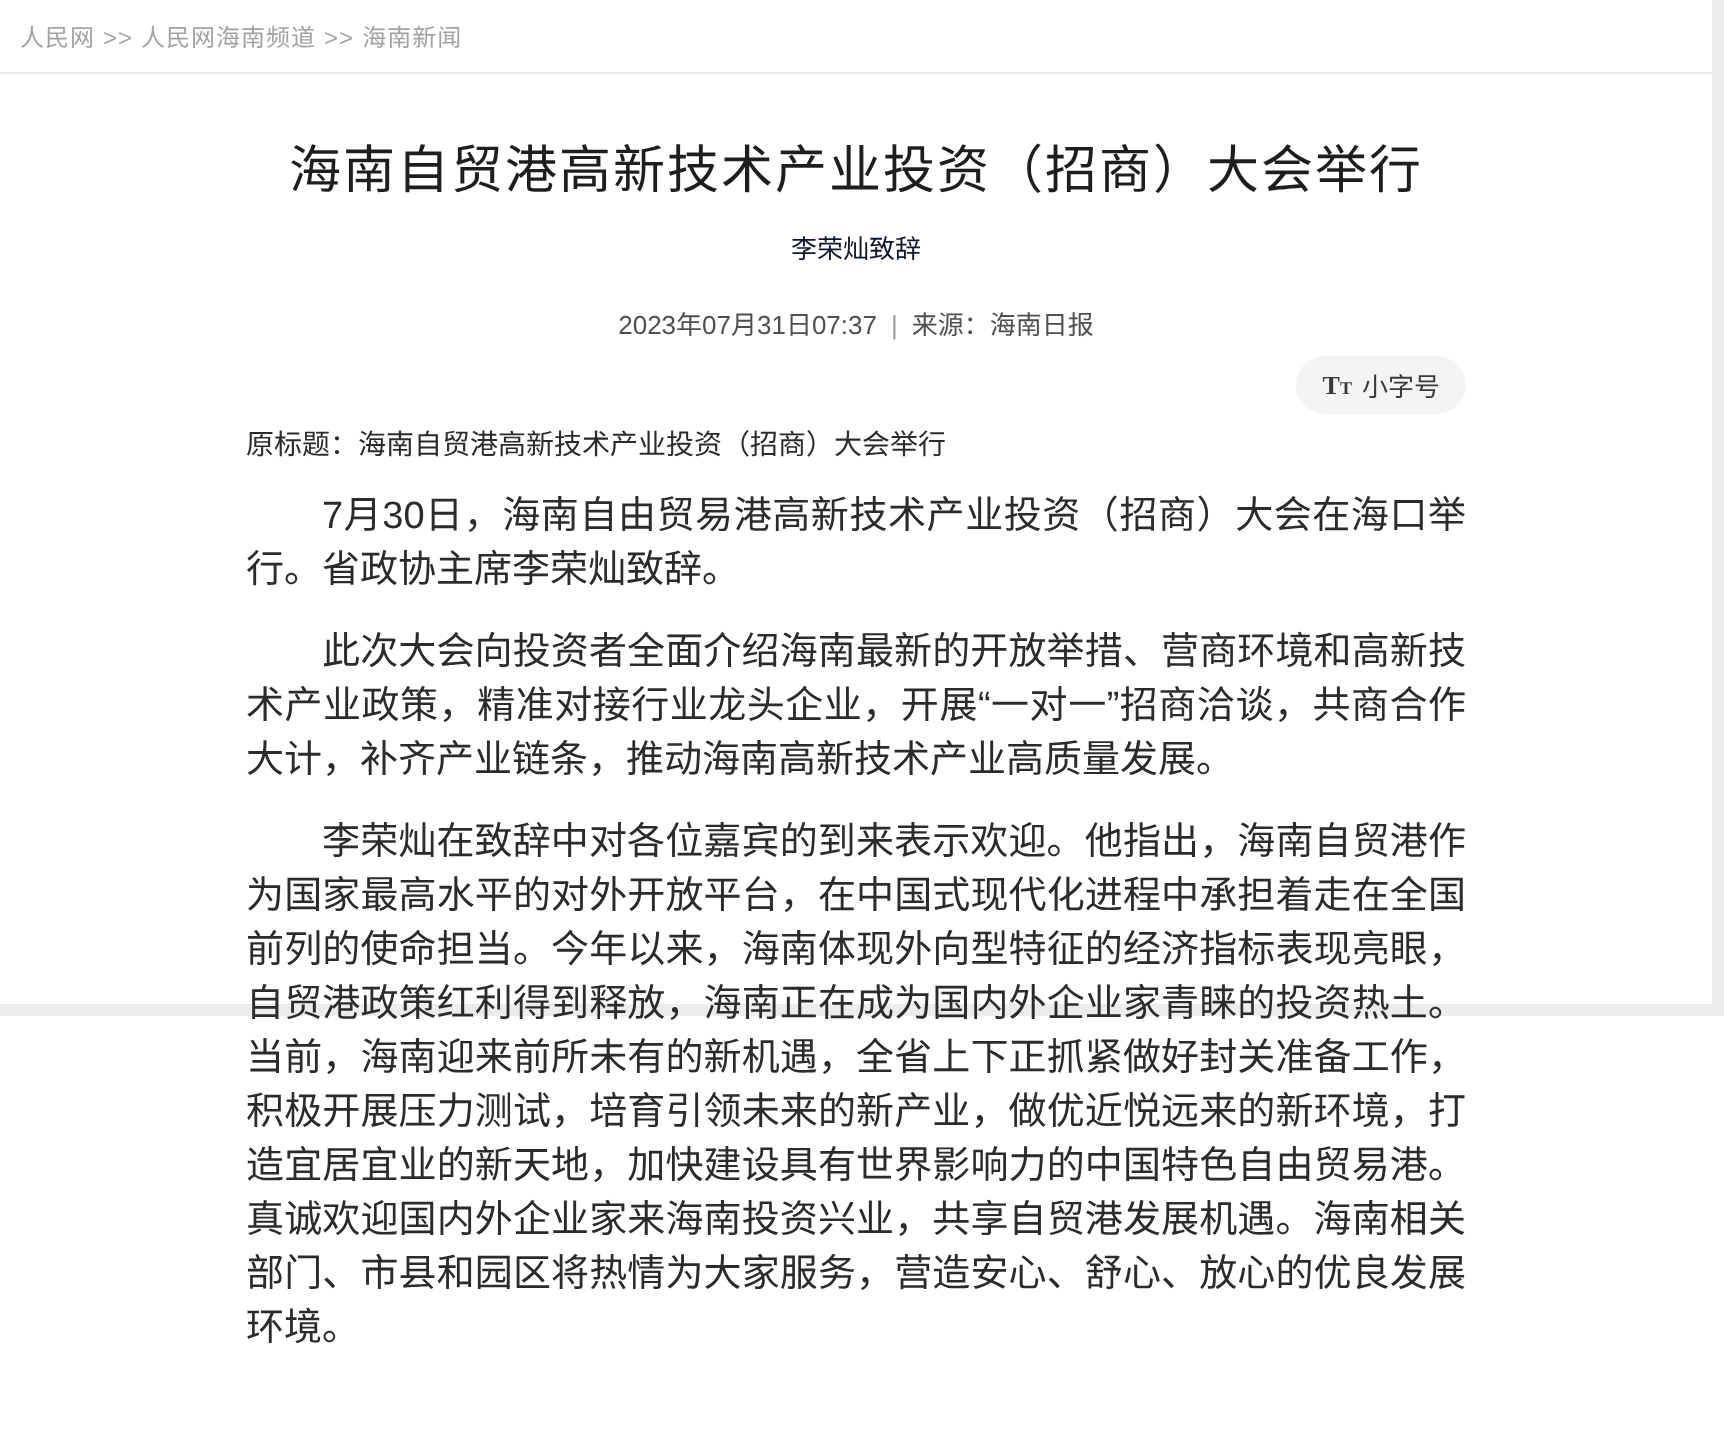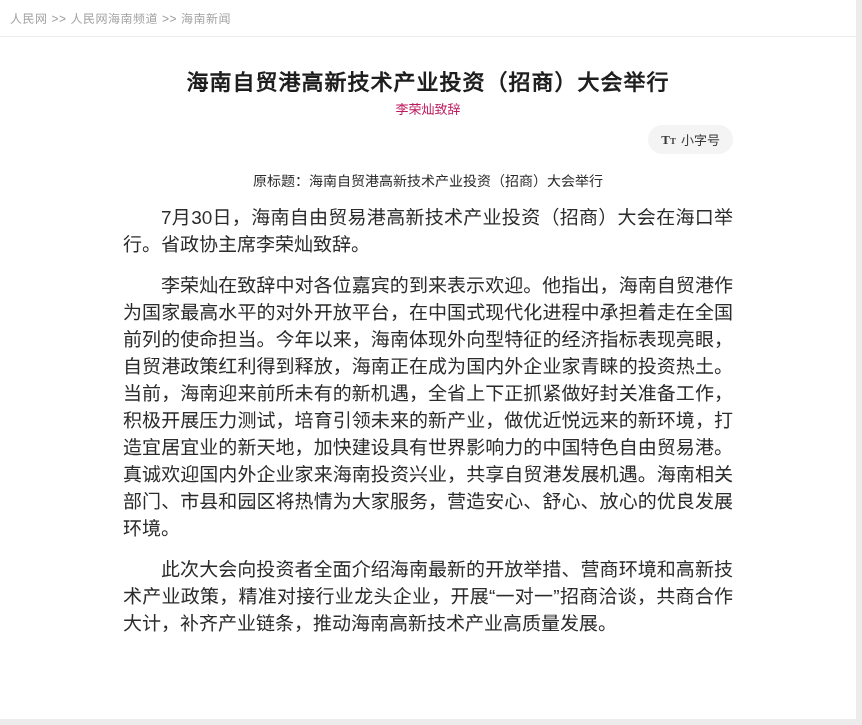--- a/index.html
+++ b/index.html
@@ -3,21 +3,21 @@
 <meta charset="utf-8">
 <style>
   * { margin: 0; padding: 0; box-sizing: border-box; }
   html, body {
     width: 862px; height: 725px;
     background: #ffffff;
     font-family: "Liberation Sans", "DejaVu Sans", sans-serif;
     overflow: hidden;
   }
   .page {
-    width: 862px; height: 725px;
+    width: 862px; height: 508px;
     background: #ffffff;
     border-right: 6px solid #ececec;
     border-bottom: 6px solid #ececec;
   }
   
   .crumb-bar {
     padding: 9px 10px 10px 10px;
     border-bottom: 1px solid #ebebeb;
     font-size: 12px;
     color: #a3a3a3;
@@ -28,30 +28,30 @@
 
   
   .article {
     width: 610px;
     margin: 0 auto;
     color: #2b2b2b;
   }
   .article-title {
     margin-top: 27px;
     text-align: center;
-    font-size: 22px;
-    font-weight: bold;
+    font-size: 26px;
+    font-weight: normal;
     color: #1e1e1e;
     letter-spacing: 1px;
   }
   .article-subtitle {
-    margin-top: 3px;
+    margin-top: 13px;
     text-align: center;
     font-size: 13px;
-    color: #be185d;
+    color: #0f172a;
   }
   .article-meta {
     margin-top: 19px;
     text-align: center;
     font-size: 13px;
     color: #4f4f4f;
   }
   .meta-sep { margin: 0 7px; color: #9a9a9a; }
 
   .toolbar {
@@ -70,24 +70,23 @@
     font-size: 13px;
     color: #3a3a3a;
     cursor: pointer;
     font-family: inherit;
   }
   .tt-icon { display: inline-flex; align-items: baseline; color: #3a3a3a; }
   .tt-big { font-size: 13px; font-weight: bold; font-family: "Liberation Serif", serif; }
   .tt-small { font-size: 9px; font-weight: bold; font-family: "Liberation Serif", serif; }
 
   .original-title {
-    margin-top: 16px;
+    margin-top: 4px;
     font-size: 14px;
     color: #2b2b2b;
-    text-align: center;
   }
   .body-text p {
     margin-top: 14px;
     font-size: 19px;
     line-height: 27px;
     color: #2b2b2b;
     text-indent: 2em;
     text-align: justify;
   }
 </style>
@@ -99,34 +98,37 @@
   <div class="crumb-bar">
     <a>人民网</a><span class="crumb-sep">&gt;&gt;</span><a>人民网海南频道</a><span class="crumb-sep">&gt;&gt;</span><a>海南新闻</a>
   </div>
 
   <div class="article">
 
     <h1 class="article-title">海南自贸港高新技术产业投资（招商）大会举行</h1>
 
     <div class="article-subtitle">李荣灿致辞</div>
 
+    <div class="article-meta">
+      <span>2023年07月31日07:37</span><span class="meta-sep">|</span><span>来源：海南日报</span>
+    </div>
 
     <div class="toolbar">
       <button class="fontsize-pill">
         <span class="tt-icon">
             <span class="tt-big">T</span>
             <span class="tt-small">T</span>
           </span>
         <span>小字号</span>
       </button>
     </div>
 
     <div class="original-title">原标题：海南自贸港高新技术产业投资（招商）大会举行</div>
 
     <div class="body-text">
       <p>7月30日，海南自由贸易港高新技术产业投资（招商）大会在海口举行。省政协主席李荣灿致辞。</p>
+      <p>此次大会向投资者全面介绍海南最新的开放举措、营商环境和高新技术产业政策，精准对接行业龙头企业，开展“一对一”招商洽谈，共商合作大计，补齐产业链条，推动海南高新技术产业高质量发展。</p>
       <p>李荣灿在致辞中对各位嘉宾的到来表示欢迎。他指出，海南自贸港作为国家最高水平的对外开放平台，在中国式现代化进程中承担着走在全国前列的使命担当。今年以来，海南体现外向型特征的经济指标表现亮眼，自贸港政策红利得到释放，海南正在成为国内外企业家青睐的投资热土。当前，海南迎来前所未有的新机遇，全省上下正抓紧做好封关准备工作，积极开展压力测试，培育引领未来的新产业，做优近悦远来的新环境，打造宜居宜业的新天地，加快建设具有世界影响力的中国特色自由贸易港。真诚欢迎国内外企业家来海南投资兴业，共享自贸港发展机遇。海南相关部门、市县和园区将热情为大家服务，营造安心、舒心、放心的优良发展环境。</p>
-      <p>此次大会向投资者全面介绍海南最新的开放举措、营商环境和高新技术产业政策，精准对接行业龙头企业，开展“一对一”招商洽谈，共商合作大计，补齐产业链条，推动海南高新技术产业高质量发展。</p>
 
     </div>
 
   </div>
 </div>
 
 </body></html>

